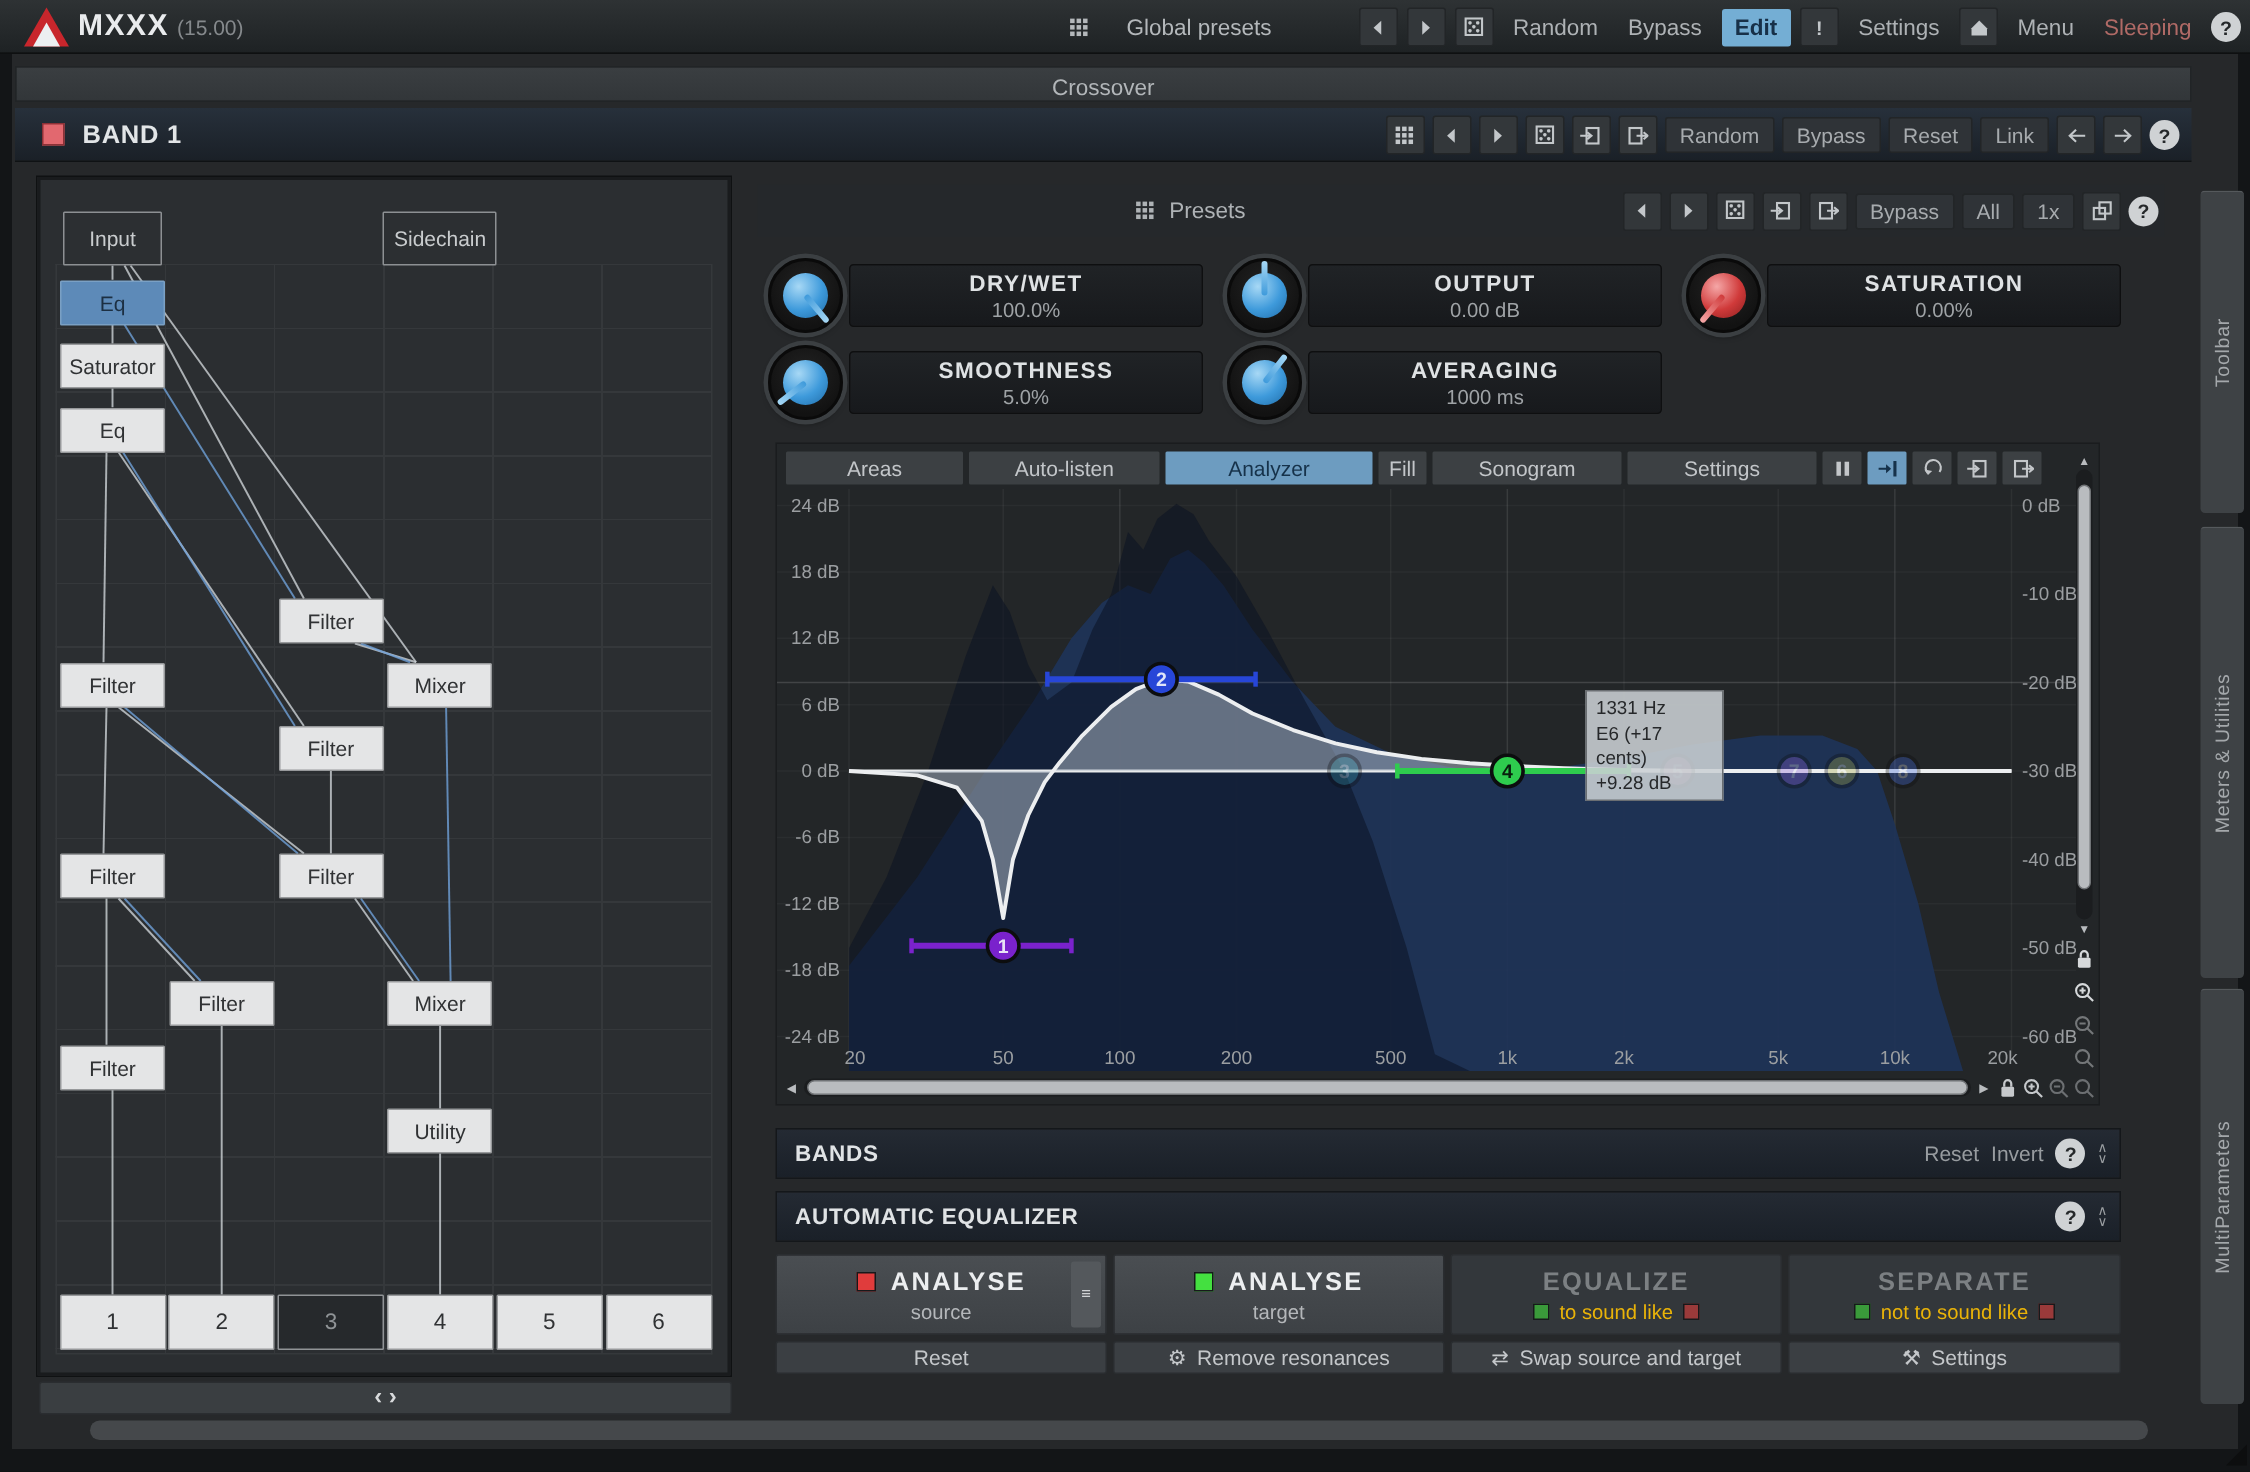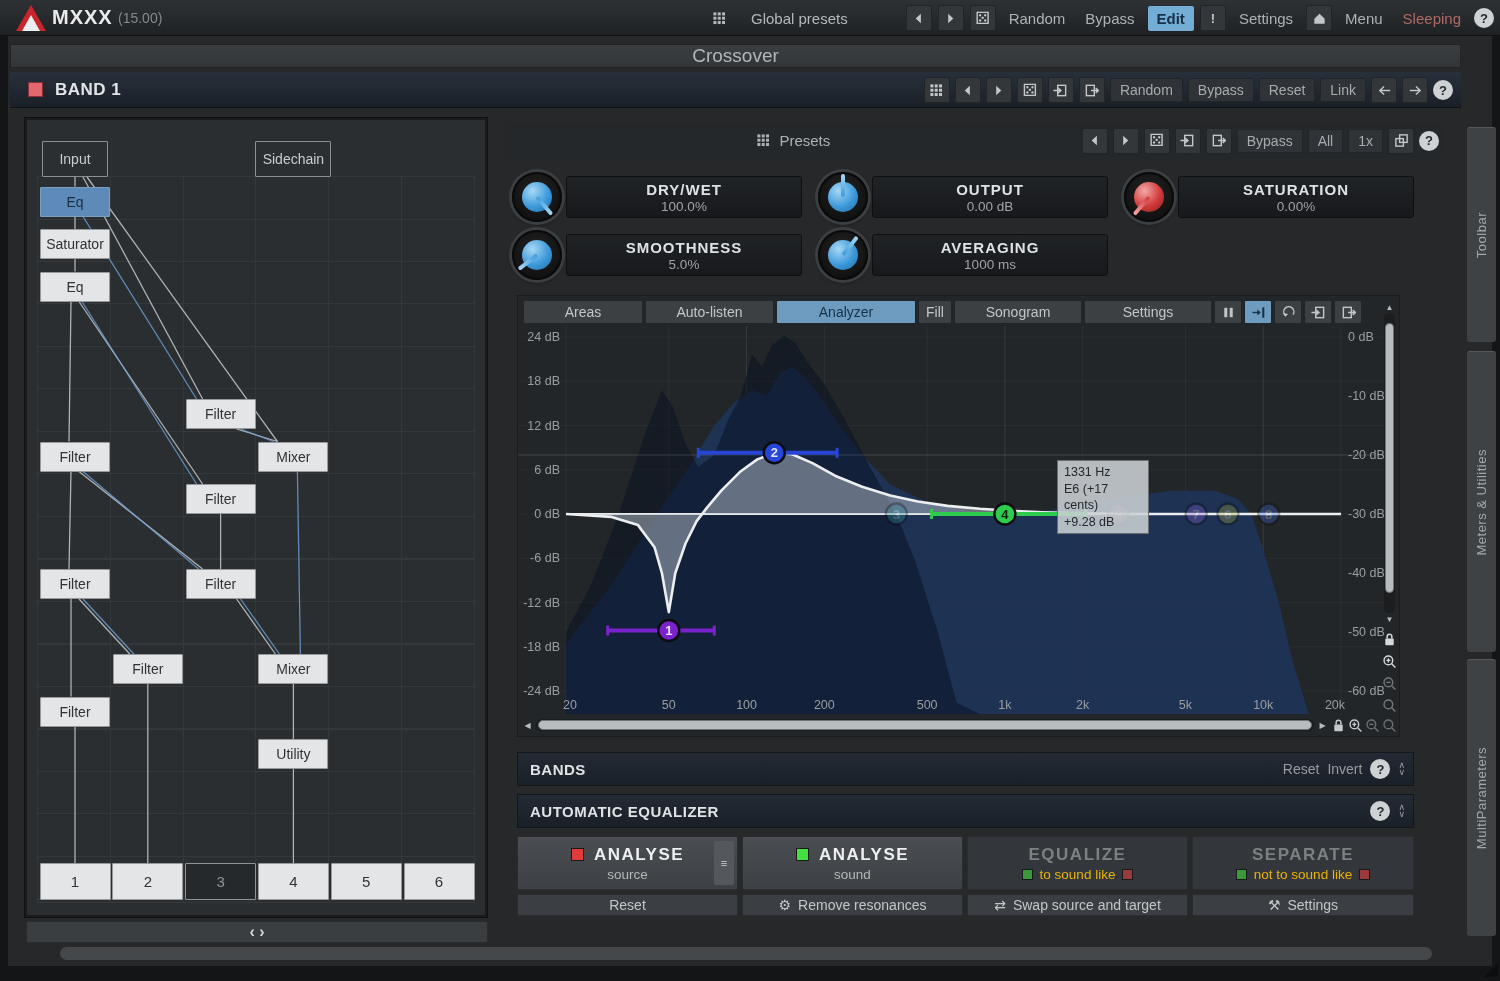--- a/index.html
+++ b/index.html
@@ -23,21 +23,21 @@
   #tb-right{position:absolute;right:6px;top:0;height:36px;display:flex;align-items:center;gap:6px;}
   .tb-label{color:#aeb2b5;font-size:15px;padding:3px 7px;cursor:default;}
   .icon-btn{width:26px;height:26px;background:#33373a;border:1px solid #222527;border-radius:2px;
     display:flex;align-items:center;justify-content:center;color:#c3c7ca;font-size:13px;}
   .edit-btn{background:#74aed4;color:#173048;font-weight:bold;font-size:15px;padding:4px 9px;border-radius:2px;}
   .sleeping{color:#b06a66;}
   .help-circle{width:20px;height:20px;border-radius:50%;background:#cfd2d4;color:#25282a;
     display:flex;align-items:center;justify-content:center;font-weight:bold;font-size:13px;}
   
   #crossover{position:absolute;left:10px;top:44px;width:1451px;height:24px;background:linear-gradient(#3a3e41,#323639);
-    border:1px solid #212426;display:flex;align-items:center;justify-content:center;font-size:19px;color:#b2b6b9;}
+    border:1px solid #212426;display:flex;align-items:flex-end;justify-content:center;font-size:15px;color:#b2b6b9;}
   #bandbar{position:absolute;left:10px;top:72px;width:1451px;height:36px;
     background:linear-gradient(#27303b,#1a2027);border-bottom:1px solid #0f1214;display:flex;align-items:center;}
   #band-square{width:15px;height:15px;background:#e2686f;border:1px solid #8d3036;margin-left:18px;}
   #band-title{margin-left:12px;font-size:17px;font-weight:bold;color:#e2e5e7;letter-spacing:.5px;}
   #bandbar-right{position:absolute;right:8px;top:5px;display:flex;align-items:center;gap:5px;}
   .txt-btn{background:#2f3337;border:1px solid #222527;border-radius:2px;color:#a7abae;font-size:14px;
     padding:3px 9px;}
   
   #left-panel{position:absolute;left:25px;top:118px;width:462px;height:799px;background:#2b2e31;
     border:2px solid #191b1d;box-shadow:0 0 0 1px #0f1112;}
@@ -654,21 +654,21 @@
       <div class="bb-sub">source</div>
       <div class="menu-strip">
           <span>≡</span>
         </div>
     </div>
     <div class="big-btn" style="left:225px;width:221px;">
       <div class="bb-title-row">
         <span class="led" id="led-tgt" style="background: rgb(68, 224, 64);"></span>
         <span class="bb-title">ANALYSE</span>
       </div>
-      <div class="bb-sub">sound</div>
+      <div class="bb-sub">target</div>
     </div>
     <div class="big-btn dim" style="left:450px;width:221px;">
       <div class="bb-title-row">
           <span class="bb-title">EQUALIZE</span>
         </div>
       <div class="bb-sub">
         <span class="led sm" id="led-eq-g" style="background: rgb(58, 154, 58);"></span>
         <span>to sound like</span>
         <span class="led sm" id="led-eq-r" style="background: rgb(154, 58, 58);"></span>
       </div>

